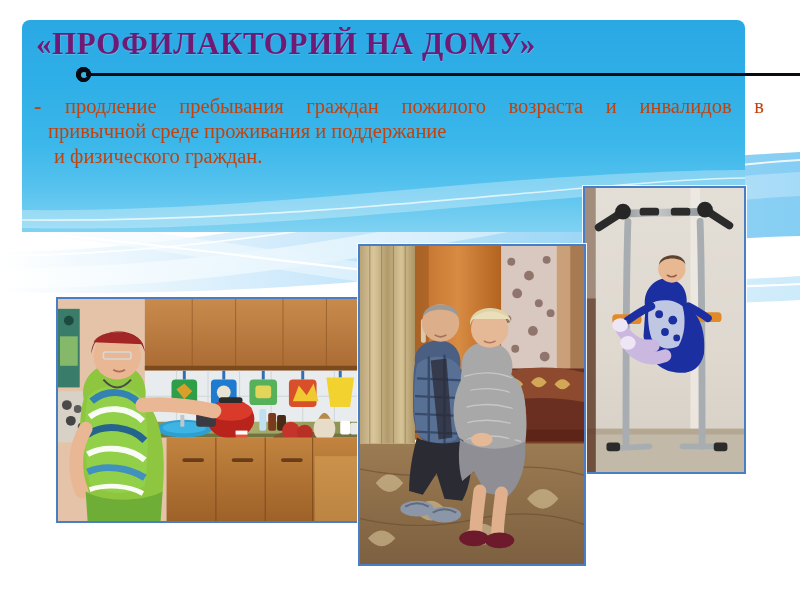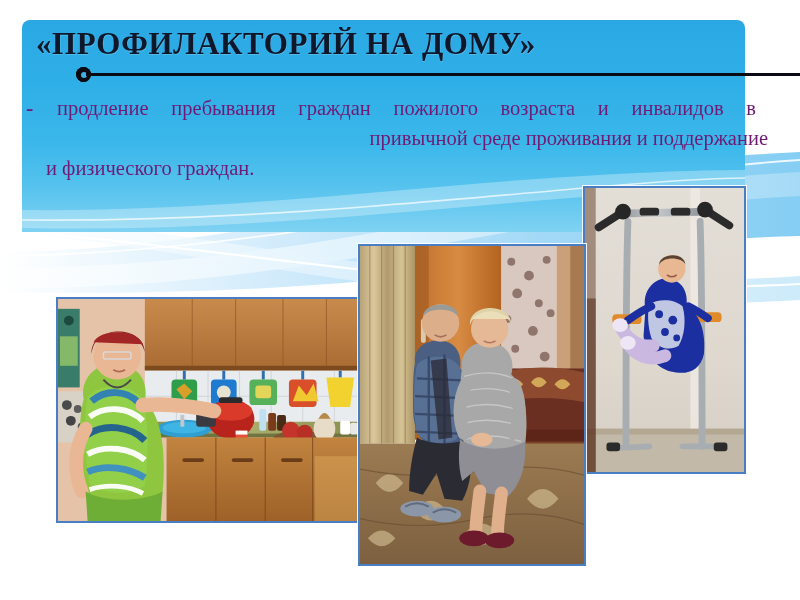--- a/index.html
+++ b/index.html
@@ -37,21 +37,21 @@
   }
 
   
   .title {
     position: absolute;
     left: 36px; top: 26px;
     width: 680px;
     font-size: 31px;
     font-weight: bold;
     letter-spacing: 0.6px;
-    color: #0f172a;
+    color: #701a75;
     white-space: nowrap;
     text-shadow: 0.5px 0.5px 0 rgba(255,255,255,0.18);
   }
 
   
   .rule {
     position: absolute;
     left: 86px; top: 73px;
     width: 714px; height: 3px;
     background: #0a0a12;
@@ -69,39 +69,39 @@
     position: absolute;
     left: 4.5px; top: 4.5px;
     width: 6px; height: 6px;
     border-radius: 50%;
     background: #3ab3e8;
   }
 
   
   .body-block {
     position: absolute;
-    left: 26px; top: 93px;
+    left: 34px; top: 93px;
     width: 742px;
-    color: #701a75;
+    color: #c2410c;
     font-size: 20.5px;
-    line-height: 30px;
+    line-height: 25px;
   }
   .body-line { white-space: nowrap; }
   .line-1 {
     width: 730px;
     white-space: normal;
     text-align: justify;
     text-align-last: justify;
   }
   .bullet {
     font-weight: bold;
     font-size: 22px;
     letter-spacing: 1px;
   }
-  .indent-1 { padding-left: 14px; text-align: right; }
+  .indent-1 { padding-left: 14px; }
   .indent-2 { padding-left: 20px; }
 
   
   .photo {
     position: absolute;
     border: 2px solid #4a7ec4;
     background: #ffffff;
     overflow: hidden;
     box-shadow: 0 0 0 1px rgba(255,255,255,0.9);
   }

